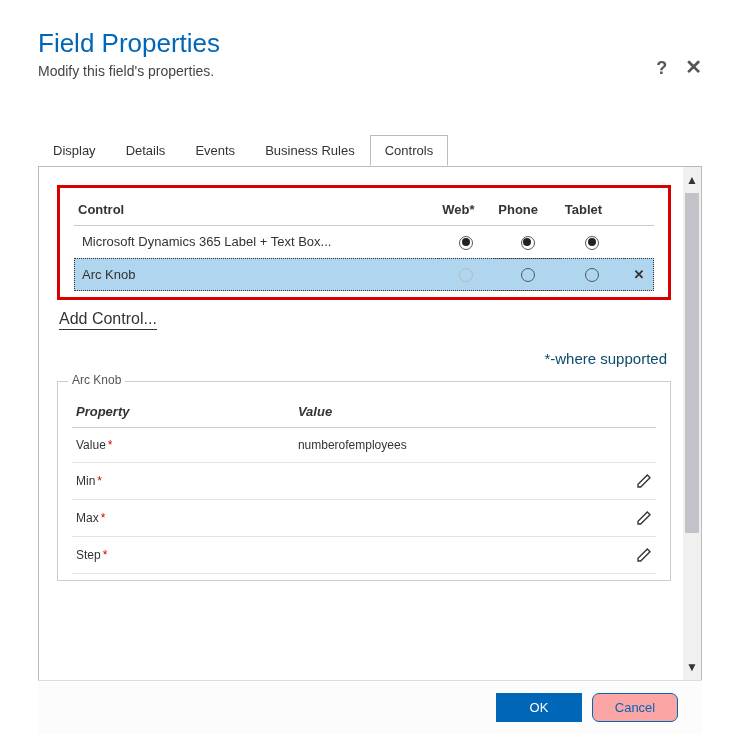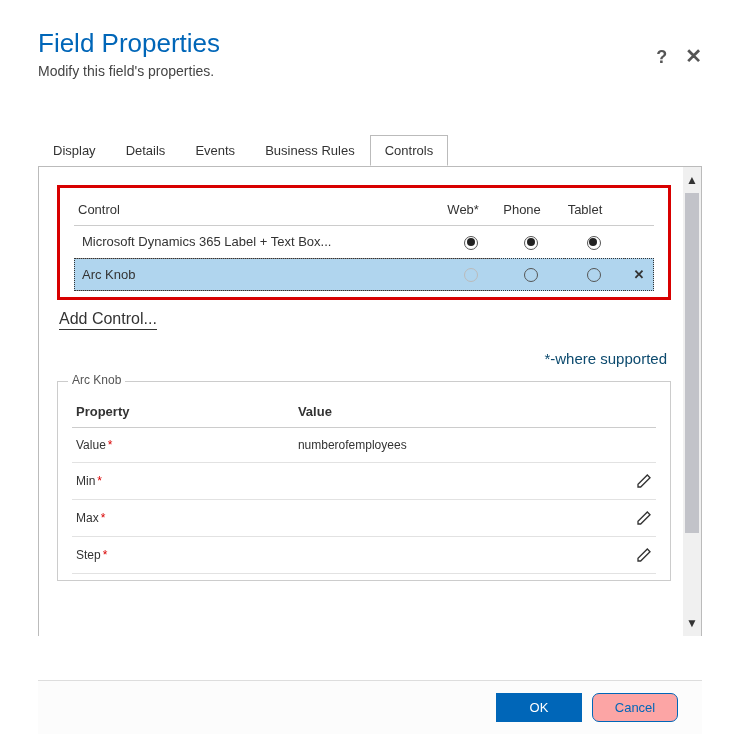--- a/index.html
+++ b/index.html
@@ -14,21 +14,21 @@
     }
     .dialog {
       padding: 28px 32px 0 38px;
       height: 100%;
       display: flex;
       flex-direction: column;
     }
     .header {
       display: flex;
       justify-content: space-between;
-      align-items: center;
+      align-items: flex-end;
       margin-bottom: 8px;
     }
     .header-left { flex: 1; }
     .title {
       font-size: 26px;
       font-weight: 300;
       color: #0066b8;
       margin-bottom: 4px;
     }
     .subtitle {
@@ -115,21 +115,21 @@
       border: 3px solid #d80000;
       padding: 10px 14px 6px 14px;
       background: #fff;
     }
     .control-table {
       width: 100%;
       border-collapse: collapse;
     }
     .control-table th {
       text-align: left;
-      font-weight: normal;
+      font-weight: bold;
       font-size: 13px;
       padding: 4px 4px 8px 4px;
       border-bottom: 1px solid #ccc;
     }
     .control-table th.center { }
     .control-table td {
       padding: 8px 4px;
       font-size: 13px;
       border-bottom: 1px dotted #888;
     }
@@ -197,20 +197,21 @@
       font-size: 12px;
       color: #555;
     }
     .prop-table { width: 100%; border-collapse: collapse; }
     .prop-table th {
       text-align: left;
       font-weight: bold;
       font-size: 13px;
       padding: 4px 4px 8px 4px;
       border-bottom: 1px solid #ccc;
+      font-style: italic;
     }
     .prop-table td {
       padding: 10px 4px;
       font-size: 12px;
       border-bottom: 1px solid #e2e2e2;
       vertical-align: middle;
     }
     .req { color: #d80000; margin-left: 2px; }
     .pencil {
       width: 16px;
@@ -218,21 +219,20 @@
       cursor: pointer;
       float: right;
     }
     .dialog-footer {
       border-top: 1px solid #ddd;
       background: #fcfcfc;
       padding: 12px 24px;
       display: flex;
       justify-content: flex-end;
       gap: 10px;
-      margin-top: 44px;
     }
     .btn {
       min-width: 86px;
       padding: 6px 14px;
       font-size: 13px;
       text-align: center;
       cursor: pointer;
       border: 1px solid #0066b8;
     }
     .btn-primary { background: #0066b8; color: #fff; }

